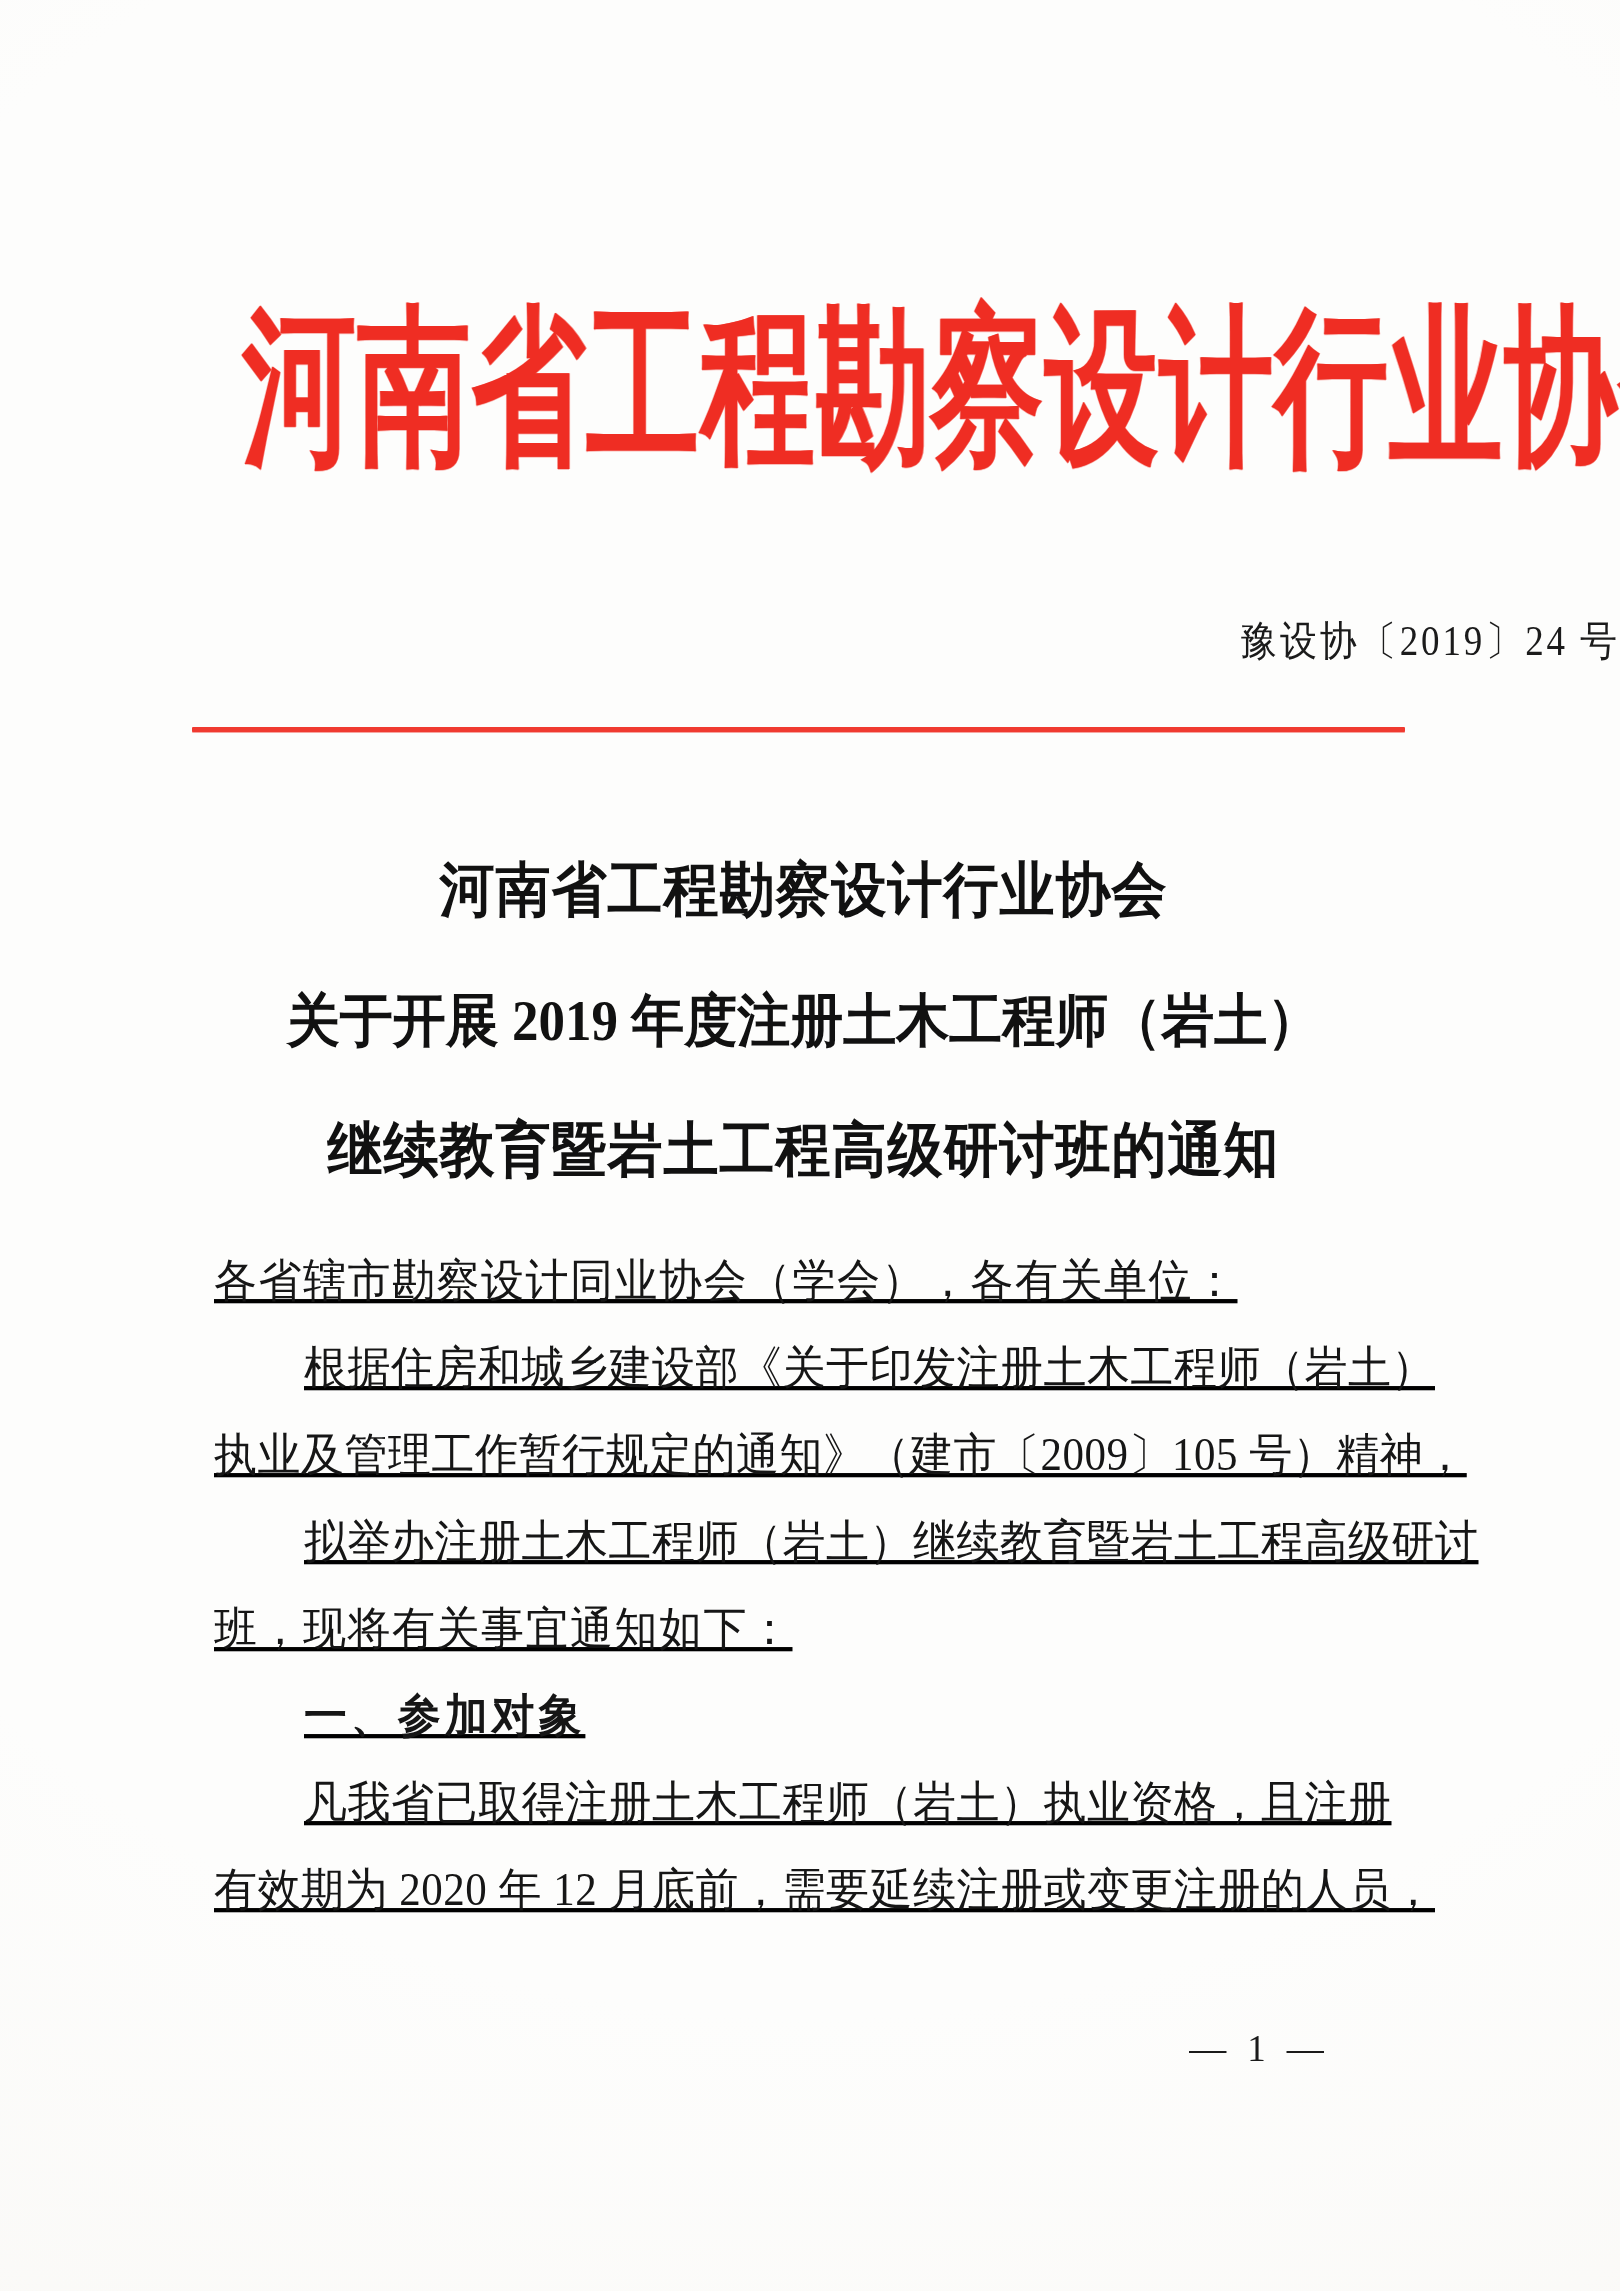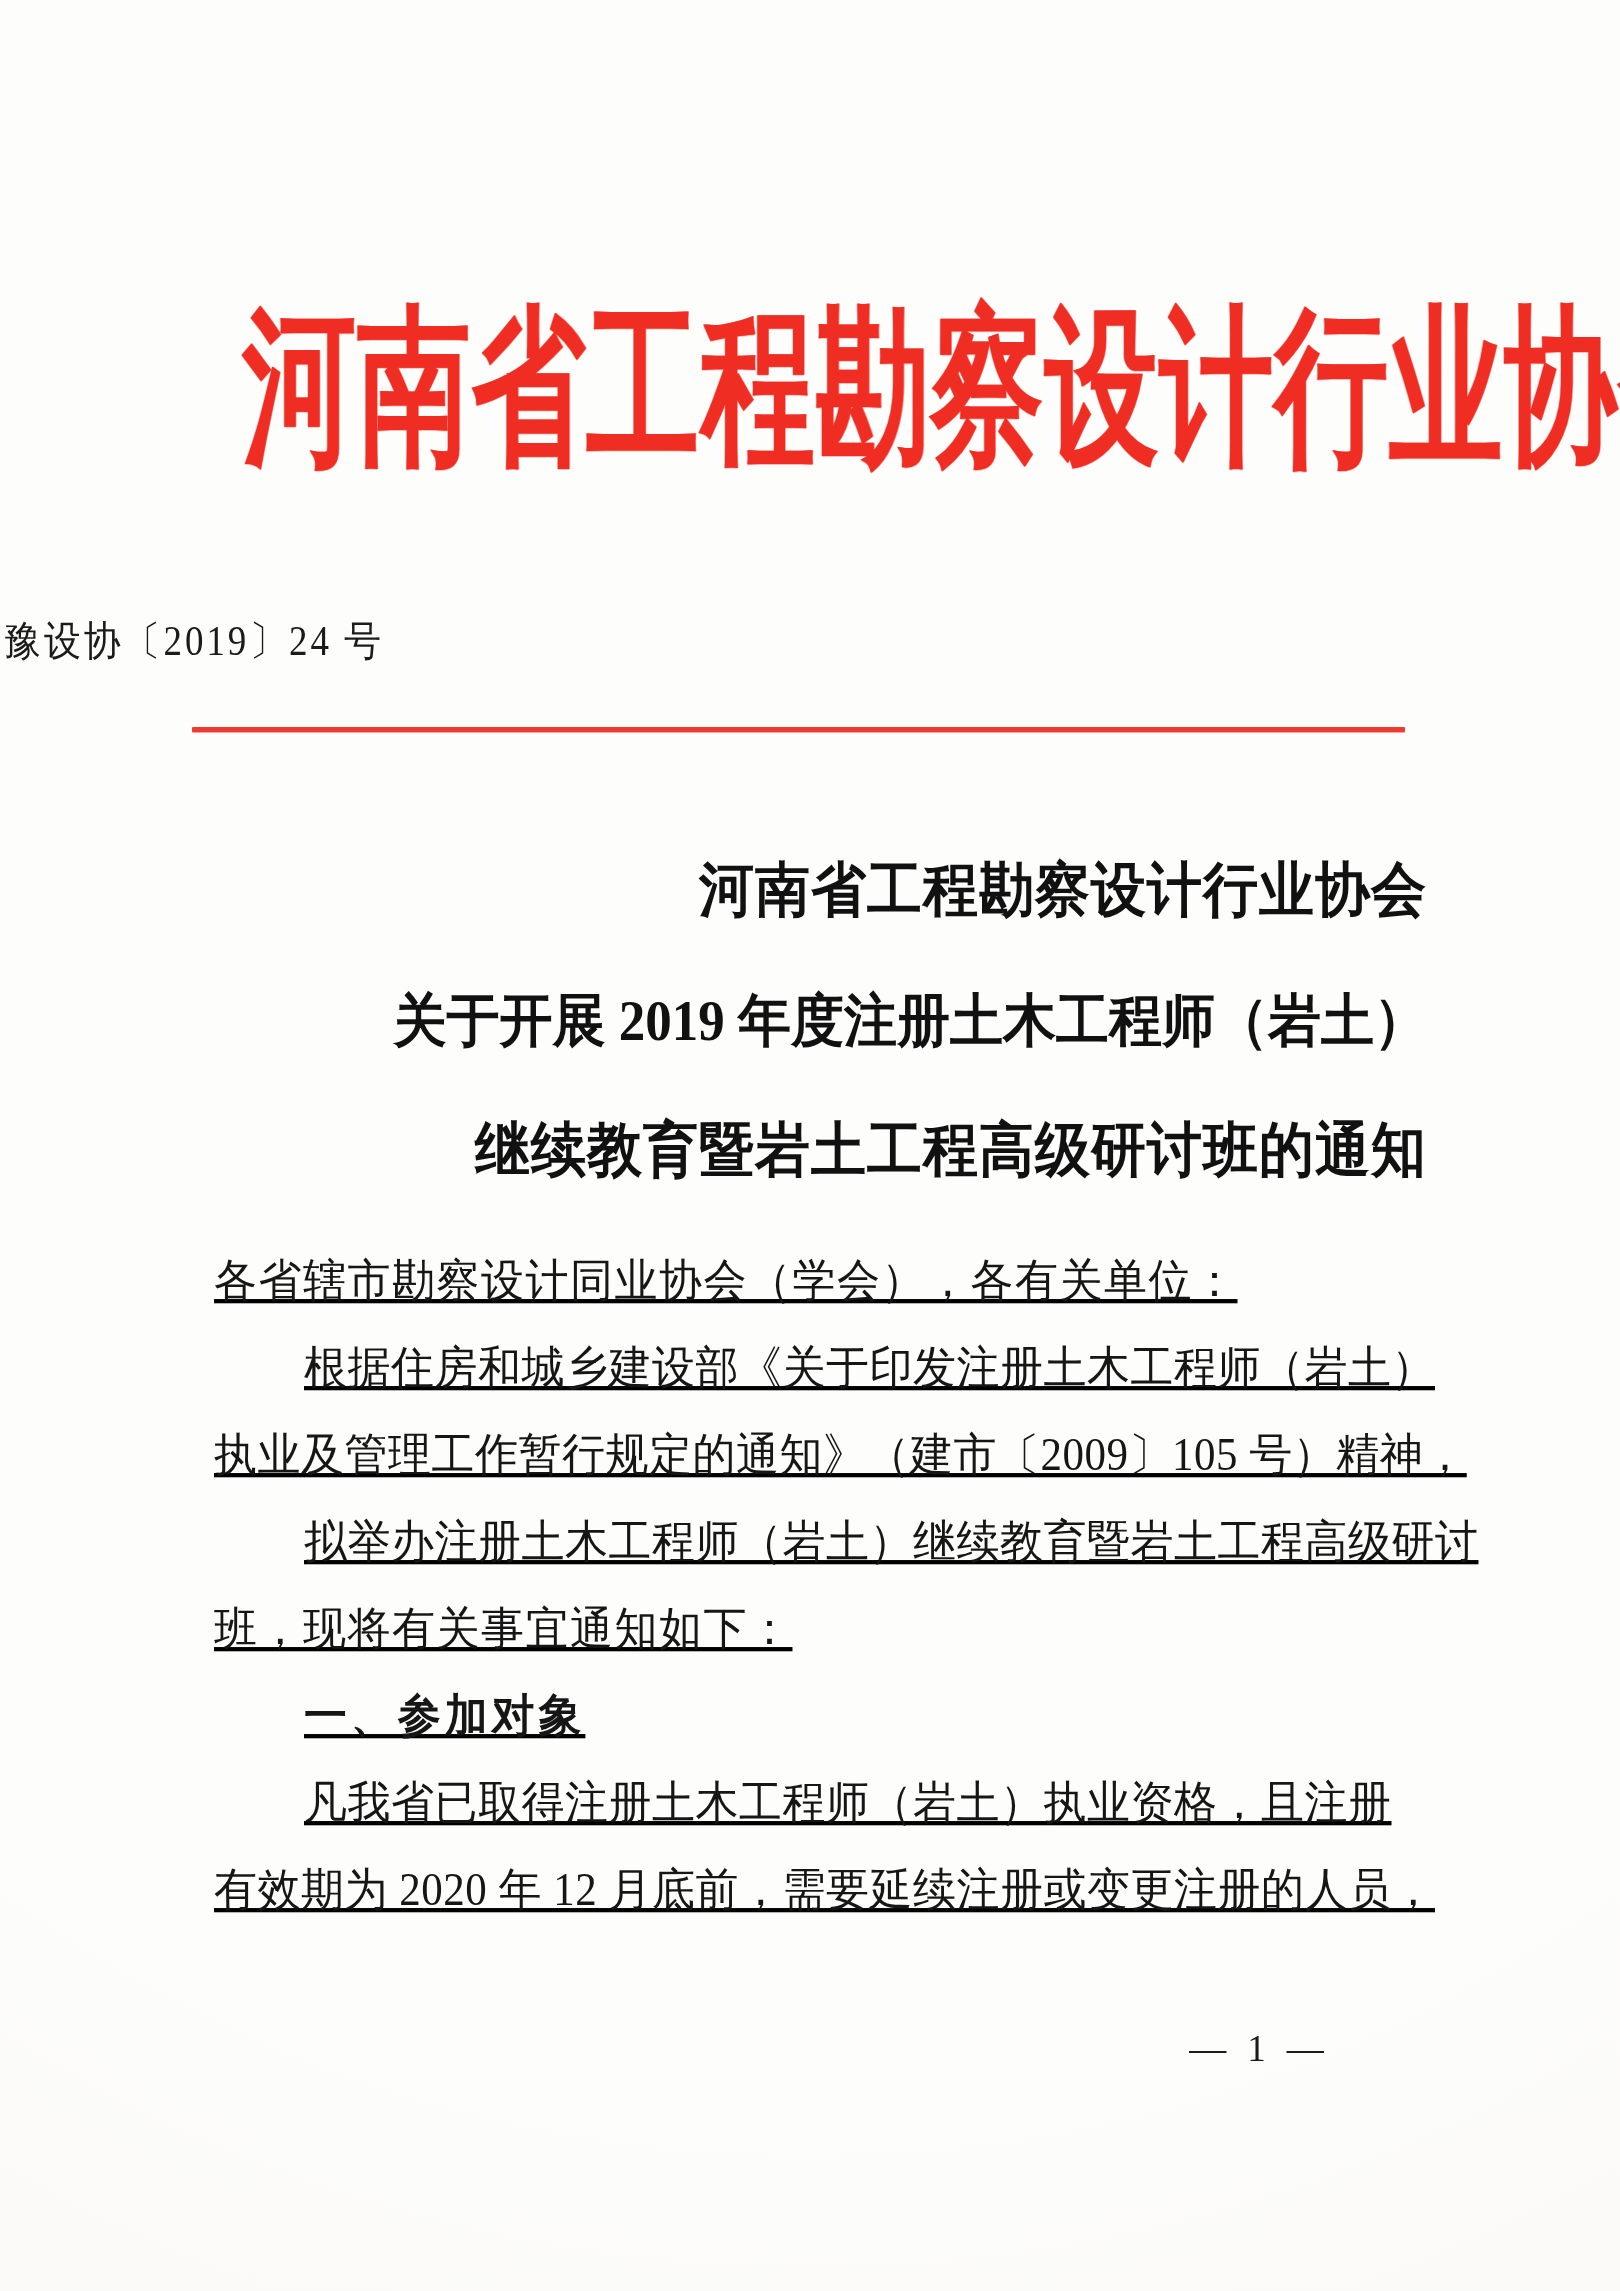--- a/index.html
+++ b/index.html
@@ -47,24 +47,24 @@
     transform-origin: center center;
     text-shadow:
       1px 0 0 rgba(239,45,35,0.55),
       -1px 0 0 rgba(239,45,35,0.35),
       0 1px 0 rgba(239,45,35,0.30);
   }
 
   
   .docnum {
     position: absolute;
-    left: 4px;
+    left: 16px;
     right: 0;
     top: 617px;
-    text-align: left;
+    text-align: right;
   }
   .docnum-text {
     display: inline-block;
     color: #1b1b1b;
     font-size: 37px;
     letter-spacing: 2.9px;
     font-family: "Liberation Serif", "DejaVu Serif", serif;
     transform: scaleY(1.12);
   }
 
@@ -76,24 +76,24 @@
     top: 727px;
     height: 4.9px;
     background: #f03a30;
     border-radius: 1px;
     box-shadow: 0 1px 0 rgba(240,58,48,0.45);
   }
 
   
   .doc-title {
     position: absolute;
-    left: 204px;
+    left: 192px;
     width: 1223px;
     top: 826px;
-    text-align: right;
+    text-align: center;
   }
   .doc-title .tline {
     display: block;
     color: #111111;
     font-family: "Liberation Serif", "DejaVu Serif", serif;
     font-weight: 700;
     font-size: 55px;
     line-height: 130px;
     letter-spacing: 1px;
     white-space: nowrap;

